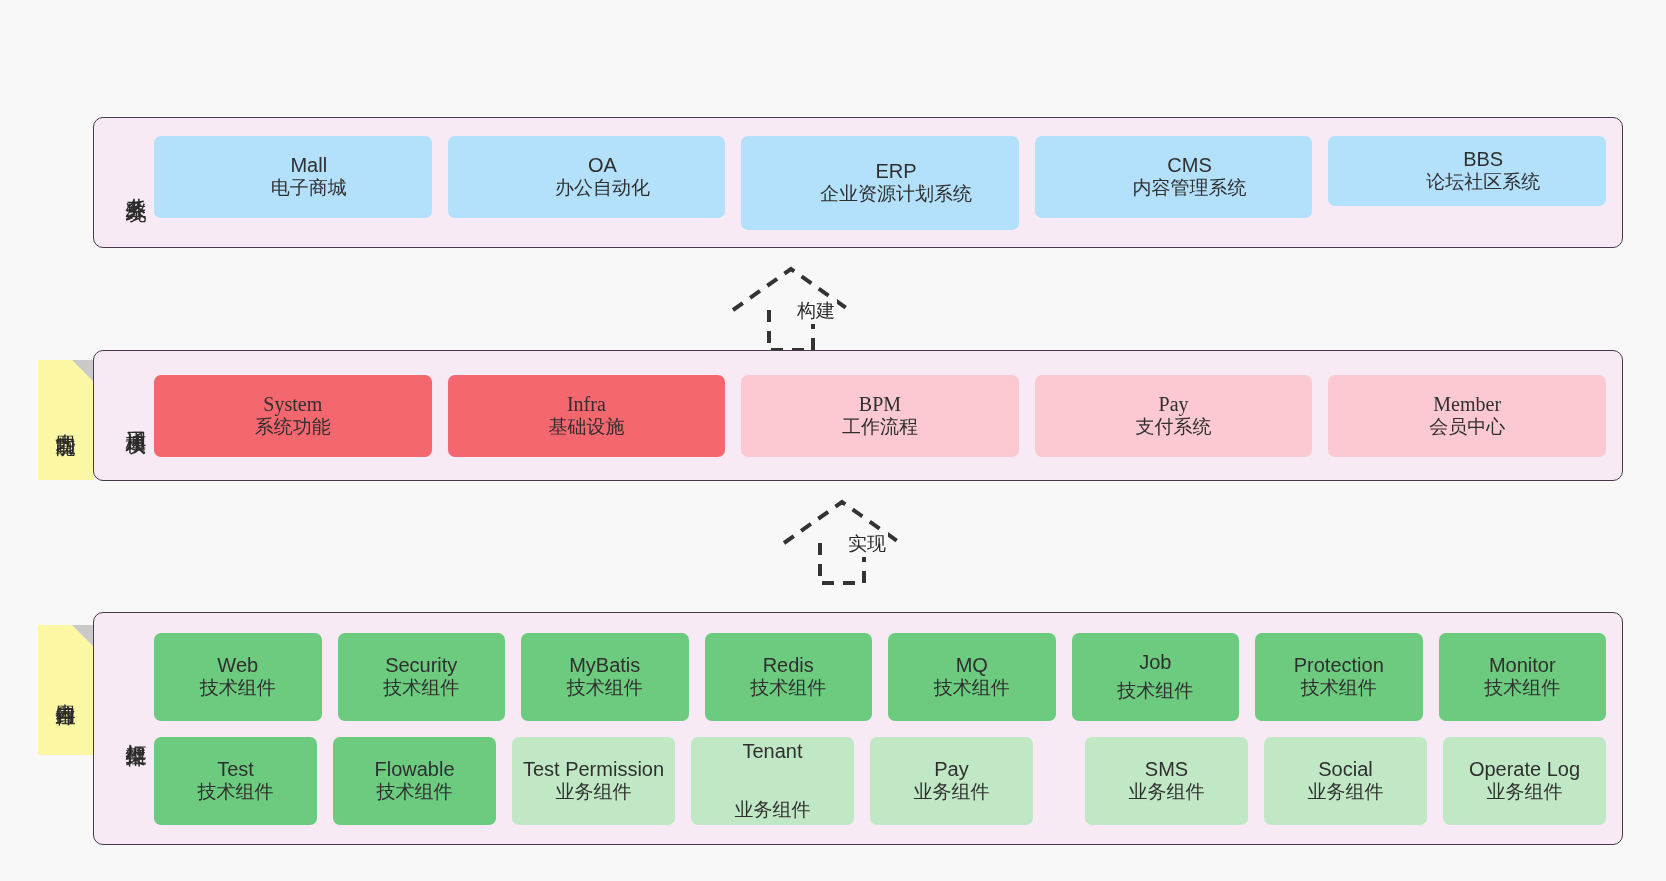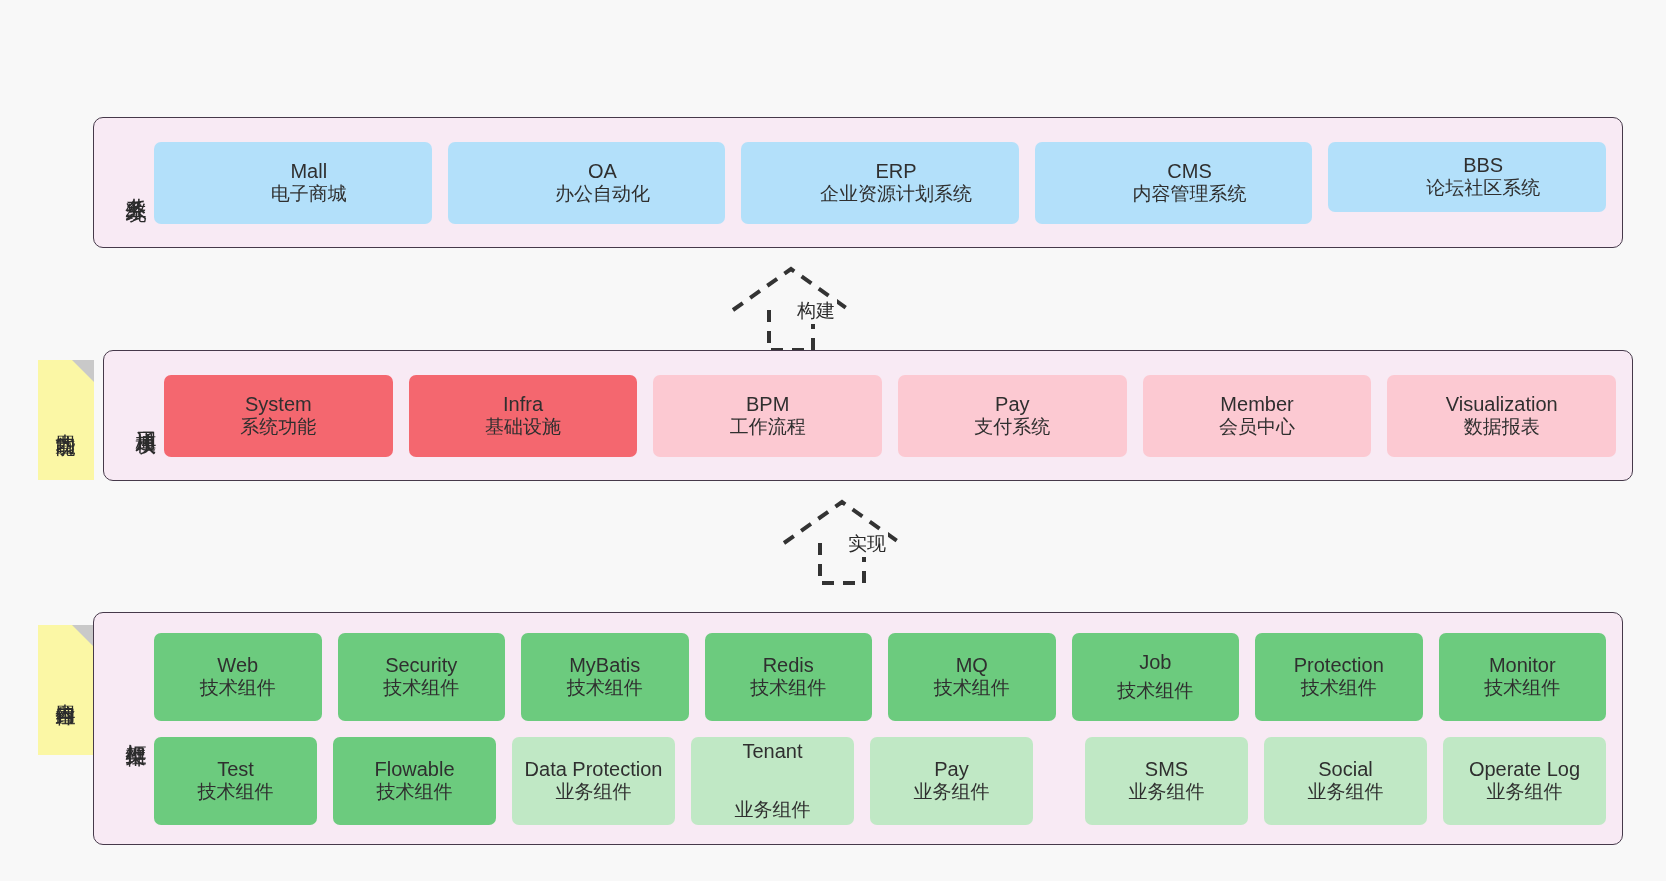--- a/index.html
+++ b/index.html
@@ -125,21 +125,21 @@
     <div class="cells">
         <div class="row">
           <div class="cell c-blue" style="height: 82px;">
             <div class="en">Mall</div>
             <div class="cn">电子商城</div>
           </div>
           <div class="cell c-blue" style="height: 82px;">
             <div class="en">OA</div>
             <div class="cn">办公自动化</div>
           </div>
-          <div class="cell c-blue" style="height: 82px;">
+          <div class="cell c-blue" style="height: 94px;">
             <div class="en">ERP</div>
             <div class="cn">企业资源计划系统</div>
           </div>
           <div class="cell c-blue" style="height: 82px;">
             <div class="en">CMS</div>
             <div class="cn">内容管理系统</div>
           </div>
           <div class="cell c-blue" style="height: 70px;">
             <div class="en">BBS</div>
             <div class="cn">论坛社区系统</div>
@@ -155,21 +155,21 @@
 
       <polyline points="48,48 48,88 92,88 92,48" fill="none" stroke="#333333" stroke-width="4" stroke-dasharray="12,9" stroke-linecap="butt"></polyline>
     </svg>
     <span class="arrow-label" style="top:36px; left:74px; transform:none;">构建</span>
   </div>
 
   <div class="note" style="left:38px; top:360px; width:56px; height:120px;">
     <span>内置功能</span>
   </div>
 
-  <div class="layer" id="layer-1" style="left:103px; top:350px; width:1530px; height:131px;">
+  <div class="layer" id="layer-1" style="left:93px; top:350px; width:1530px; height:131px;font-family:Liberation Serif, serif;">
     <div class="layer-title">通用模块</div>
     <div class="cells">
         <div class="row">
           <div class="cell c-red" style="height: 82px;">
             <div class="en">System</div>
             <div class="cn">系统功能</div>
           </div>
           <div class="cell c-red" style="height: 82px; text-align: right;">
             <div class="en">Infra</div>
             <div class="cn">基础设施</div>
@@ -178,24 +178,20 @@
             <div class="en">BPM</div>
             <div class="cn">工作流程</div>
           </div>
           <div class="cell c-pink" style="height: 82px;">
             <div class="en">Pay</div>
             <div class="cn">支付系统</div>
           </div>
           <div class="cell c-pink" style="height: 82px;">
             <div class="en">Member</div>
             <div class="cn">会员中心</div>
-          </div>
-          <div class="cell c-pink" style="height: 82px;">
-            <div class="en">Visualization</div>
-            <div class="cn">数据报表</div>
           </div>
         </div>
       </div>
   </div>
 
   <div class="arrow" style="left:772px; top:495px; width:190px; height:90px;">
     <svg width="190" height="90" viewBox="0 0 190 90">
       <polyline points="12,48 70,7 128,48" fill="none" stroke="#333333" stroke-width="4" stroke-dasharray="12,9" stroke-linecap="butt"></polyline>
       <polyline points="48,48 48,88 92,88 92,48" fill="none" stroke="#333333" stroke-width="4" stroke-dasharray="12,9" stroke-linecap="butt"></polyline>
     </svg>
@@ -246,21 +242,21 @@
         <div class="row">
           <div class="cell c-green" style="height: 88px;">
             <div class="en">Test</div>
             <div class="cn">技术组件</div>
           </div>
           <div class="cell c-green" style="height: 88px;">
             <div class="en">Flowable</div>
             <div class="cn">技术组件</div>
           </div>
           <div class="cell c-lightgreen" style="height: 88px;">
-            <div class="en">Data Protection</div>
+            <div class="en">Test Permission</div>
             <div class="cn">业务组件</div>
           </div>
           <div class="cell c-lightgreen" style="height: 88px; gap: 36px;">
             <div class="en">Tenant</div>
             <div class="cn">业务组件</div>
           </div>
           <div class="cell c-lightgreen" style="height: 88px;">
             <div class="en">Pay</div>
             <div class="cn">业务组件</div>
           </div>

